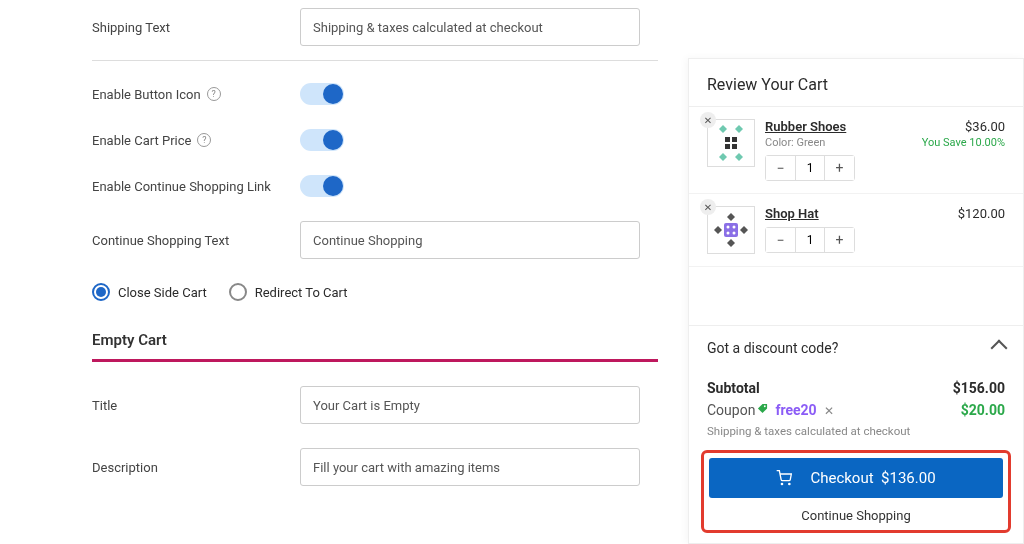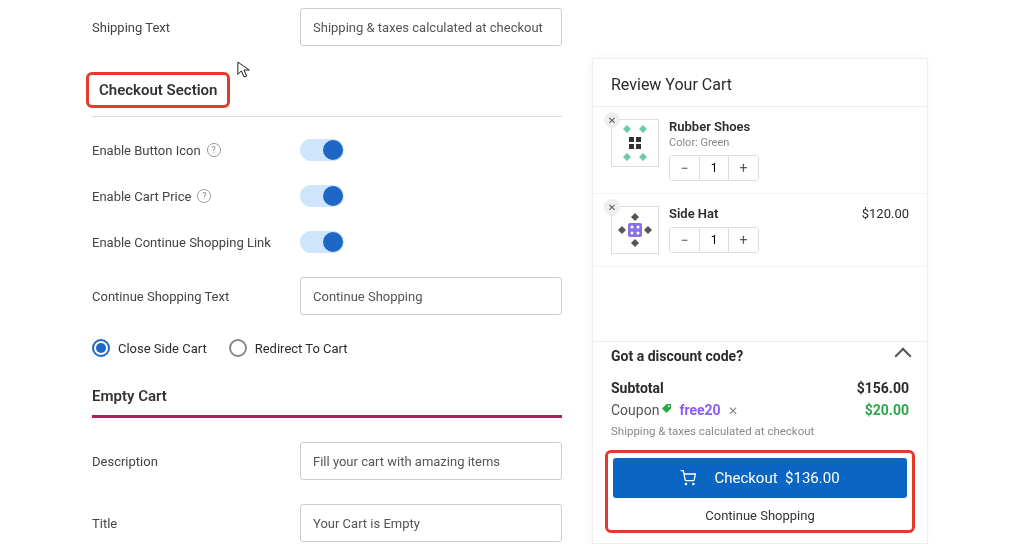--- a/index.html
+++ b/index.html
@@ -1,17 +1,17 @@
 <!DOCTYPE html>
 <html><head>
 <meta charset="utf-8">
 <style>
   * { box-sizing: border-box; margin: 0; padding: 0; font-family: -apple-system, BlinkMacSystemFont, "Segoe UI", Roboto, Helvetica, Arial, sans-serif; }
   body { background: #fff; color: #2b2b2b; font-size: 13px; }
-  .app { display: flex; width: 928px; height: 544px; }
+  .app { display: flex; width: 1024px; height: 544px; }
   .left { flex: 1; padding: 8px 30px 0 92px; }
   .right { width: 336px; border: 1px solid #eee; box-shadow: -2px 0 8px rgba(0,0,0,0.04); display:flex; flex-direction:column; margin-top:58px; }
   .form-row { display:flex; align-items:center; margin-bottom: 24px; }
   .form-row .lbl { width: 208px; color:#444; font-size:13px; display:flex; align-items:center; gap:6px;}
   .form-row .ctrl { flex:1; }
   input.txt { width: 100%; max-width: 340px; height: 38px; padding: 0 12px; border:1px solid #ccc; border-radius:3px; font-size:13px; color:#555; }
   .section-title { font-size:15px; font-weight:600; color:#333; padding-bottom:10px; border-bottom:3px solid #be185d; margin:6px 0 24px 0; }
   .checkout-heading { font-size:15px; font-weight:600; color:#333; padding:6px 10px; border:3px solid #e23b2e; border-radius:6px; display:inline-block; margin:2px 0 18px -6px; position:relative;}
   .cursor { position:absolute; right:-24px; top:-14px; font-size:16px; color:#000;}
   .toggle { width:44px; height:22px; background:#cfe5fb; border-radius:11px; position:relative; cursor:pointer;}
@@ -24,28 +24,28 @@
   .radio .circle .dot { width:10px; height:10px; background:#1e67c7; border-radius:50%;}
   
   .cart-hdr { padding:16px 18px 12px; border-bottom:1px solid #eee;}
   .cart-hdr h3 { font-size:16px; font-weight:400;}
   .item { display:flex; padding:12px 18px; gap:10px; position:relative; border-bottom:1px solid #f2f2f2;}
   .item:last-of-type { border-bottom:none;}
   .thumb { width:48px; height:48px; border:1px solid #ddd; display:flex; align-items:center; justify-content:center; position:relative;}
   .thumb svg { width:40px; height:40px;}
   .thumb .x { position:absolute; top:-8px; left:-8px; width:16px; height:16px; border-radius:50%; background:#eee; color:#555; font-size:10px; display:flex; align-items:center; justify-content:center; cursor:pointer;}
   .item-main { flex:1;}
-  .item-name { font-weight:600; font-size:13px; margin-bottom:2px;}
+  .item-name { font-weight:600; font-size:13px; margin-bottom:2px;text-decoration:underline;}
   .item-meta { font-size:11px; color:#888; margin-bottom:6px;}
   .qty { display:flex; border:1px solid #ddd; border-radius:3px; width:90px; height:26px;}
   .qty button { flex:1; border:none; background:#fff; cursor:pointer; font-size:14px; color:#555;}
   .qty input { width:30px; border:none; border-left:1px solid #ddd; border-right:1px solid #ddd; text-align:center; font-size:12px;}
   .item-price { text-align:right; font-size:13px; min-width:70px;}
   .save { color:#2ba84a; font-size:11px; margin-top:2px;}
-  .discount-row { padding:6px 18px; border-top:1px solid #eee; display:flex; justify-content:space-between; align-items:center; font-weight:700; font-size:14px;}
+  .discount-row { padding:14px 18px; border-top:1px solid #eee; display:flex; justify-content:space-between; align-items:center; font-weight:400; font-size:14px;}
   .chev { width:12px; height:12px; border-right:2px solid #555; border-bottom:2px solid #555; transform:rotate(-135deg);}
   .totals { padding:10px 18px 0;}
   .trow { display:flex; justify-content:space-between; margin-bottom:6px; font-size:14px;}
   .trow.sub { font-weight:700;}
   .trow.coupon { color:#555;}
   .trow.coupon .val { color:#2ba84a; font-weight:700;text-align:center;}
   .coupon-code { color:#8b5cf6; font-weight:700;}
   .coupon-x { color:#888; font-size:12px; margin-left:4px; cursor:pointer;}
   .ship-note { font-size:11.5px; color:#888; margin-bottom:12px;}
   .checkout-box { margin:0 12px 10px; border:3px solid #e23b2e; border-radius:6px; padding:5px;}
@@ -59,28 +59,20 @@
 <body>
 
 <div class="app">
   <div class="left">
 
     <div class="form-row">
       <div class="lbl">Shipping Text</div>
       <div class="ctrl"><input class="txt" value="Shipping &amp; taxes calculated at checkout" style=""></div>
     </div>
 
-    <div class="checkout-heading">
-      <span>Checkout Section</span>
-      <span class="cursor">
-        <svg viewBox="0 0 16 20" width="14" height="18">
-            <path d="M1 1 L1 15 L5 11 L8 18 L11 17 L8 10 L14 10 Z" fill="#fff" stroke="#000" stroke-width="1"></path>
-          </svg>
-      </span>
-    </div>
     <div style="border-bottom:1px solid #ddd; margin:-10px 0 22px 0;"></div>
 
     <div class="form-row">
       <div class="lbl">
         <span>Enable Button Icon</span>
         <span class="help">?</span>
       </div>
       <div class="ctrl">
           <div class="toggle">
             <div class="knob"></div>
@@ -125,27 +117,27 @@
         <div class="radio">
           <div class="circle off"></div>
           <span>Redirect To Cart</span>
         </div>
       </div>
     </div>
 
     <div class="section-title">Empty Cart</div>
 
     <div class="form-row">
+      <div class="lbl">Title</div>
+      <div class="ctrl"><input class="txt" value="Your Cart is Empty" style=""></div>
+    </div>
+
+    <div class="form-row">
       <div class="lbl">Description</div>
       <div class="ctrl"><input class="txt" value="Fill your cart with amazing items" style=""></div>
-    </div>
-
-    <div class="form-row">
-      <div class="lbl">Title</div>
-      <div class="ctrl"><input class="txt" value="Your Cart is Empty" style=""></div>
     </div>
 
   </div>
 
   <div class="right">
     <div class="cart-hdr">
         <h3>Review Your Cart</h3>
       </div>
 
     <div class="item">
@@ -163,40 +155,44 @@
           </svg>
       </div>
       <div class="item-main">
         <div class="item-name">Rubber Shoes</div>
         <div class="item-meta">Color: Green</div>
         <div class="qty">
           <button>−</button>
           <input value="1" style="">
           <button>+</button>
         </div>
+      </div>
+      <div class="item-price">
+        <div>$36.00</div>
+        <div class="save">You Save 10.00%</div>
       </div>
     </div>
 
     <div class="item">
       <div class="thumb">
         <div class="x">✕</div>
         <svg viewBox="0 0 40 40">
             <rect x="13" y="13" width="14" height="14" rx="2" fill="#8a6fe6"></rect>
             <circle cx="17" cy="17" r="1.5" fill="#fff"></circle>
             <circle cx="23" cy="17" r="1.5" fill="#fff"></circle>
             <circle cx="17" cy="23" r="1.5" fill="#fff"></circle>
             <circle cx="23" cy="23" r="1.5" fill="#fff"></circle>
             <polygon points="20,3 24,7 20,11 16,7" fill="#555"></polygon>
             <polygon points="20,29 24,33 20,37 16,33" fill="#555"></polygon>
             <polygon points="7,20 11,16 15,20 11,24" fill="#555" transform="translate(-4,0)"></polygon>
             <polygon points="33,20 37,16 41,20 37,24" fill="#555" transform="translate(-4,0)"></polygon>
           </svg>
       </div>
       <div class="item-main">
-        <div class="item-name">Side Hat</div>
+        <div class="item-name">Shop Hat</div>
         <div class="item-meta"></div>
         <div class="qty">
           <button>−</button>
           <input value="1" style="">
           <button>+</button>
         </div>
       </div>
       <div class="item-price">
         <div>$120.00</div>
       </div>

